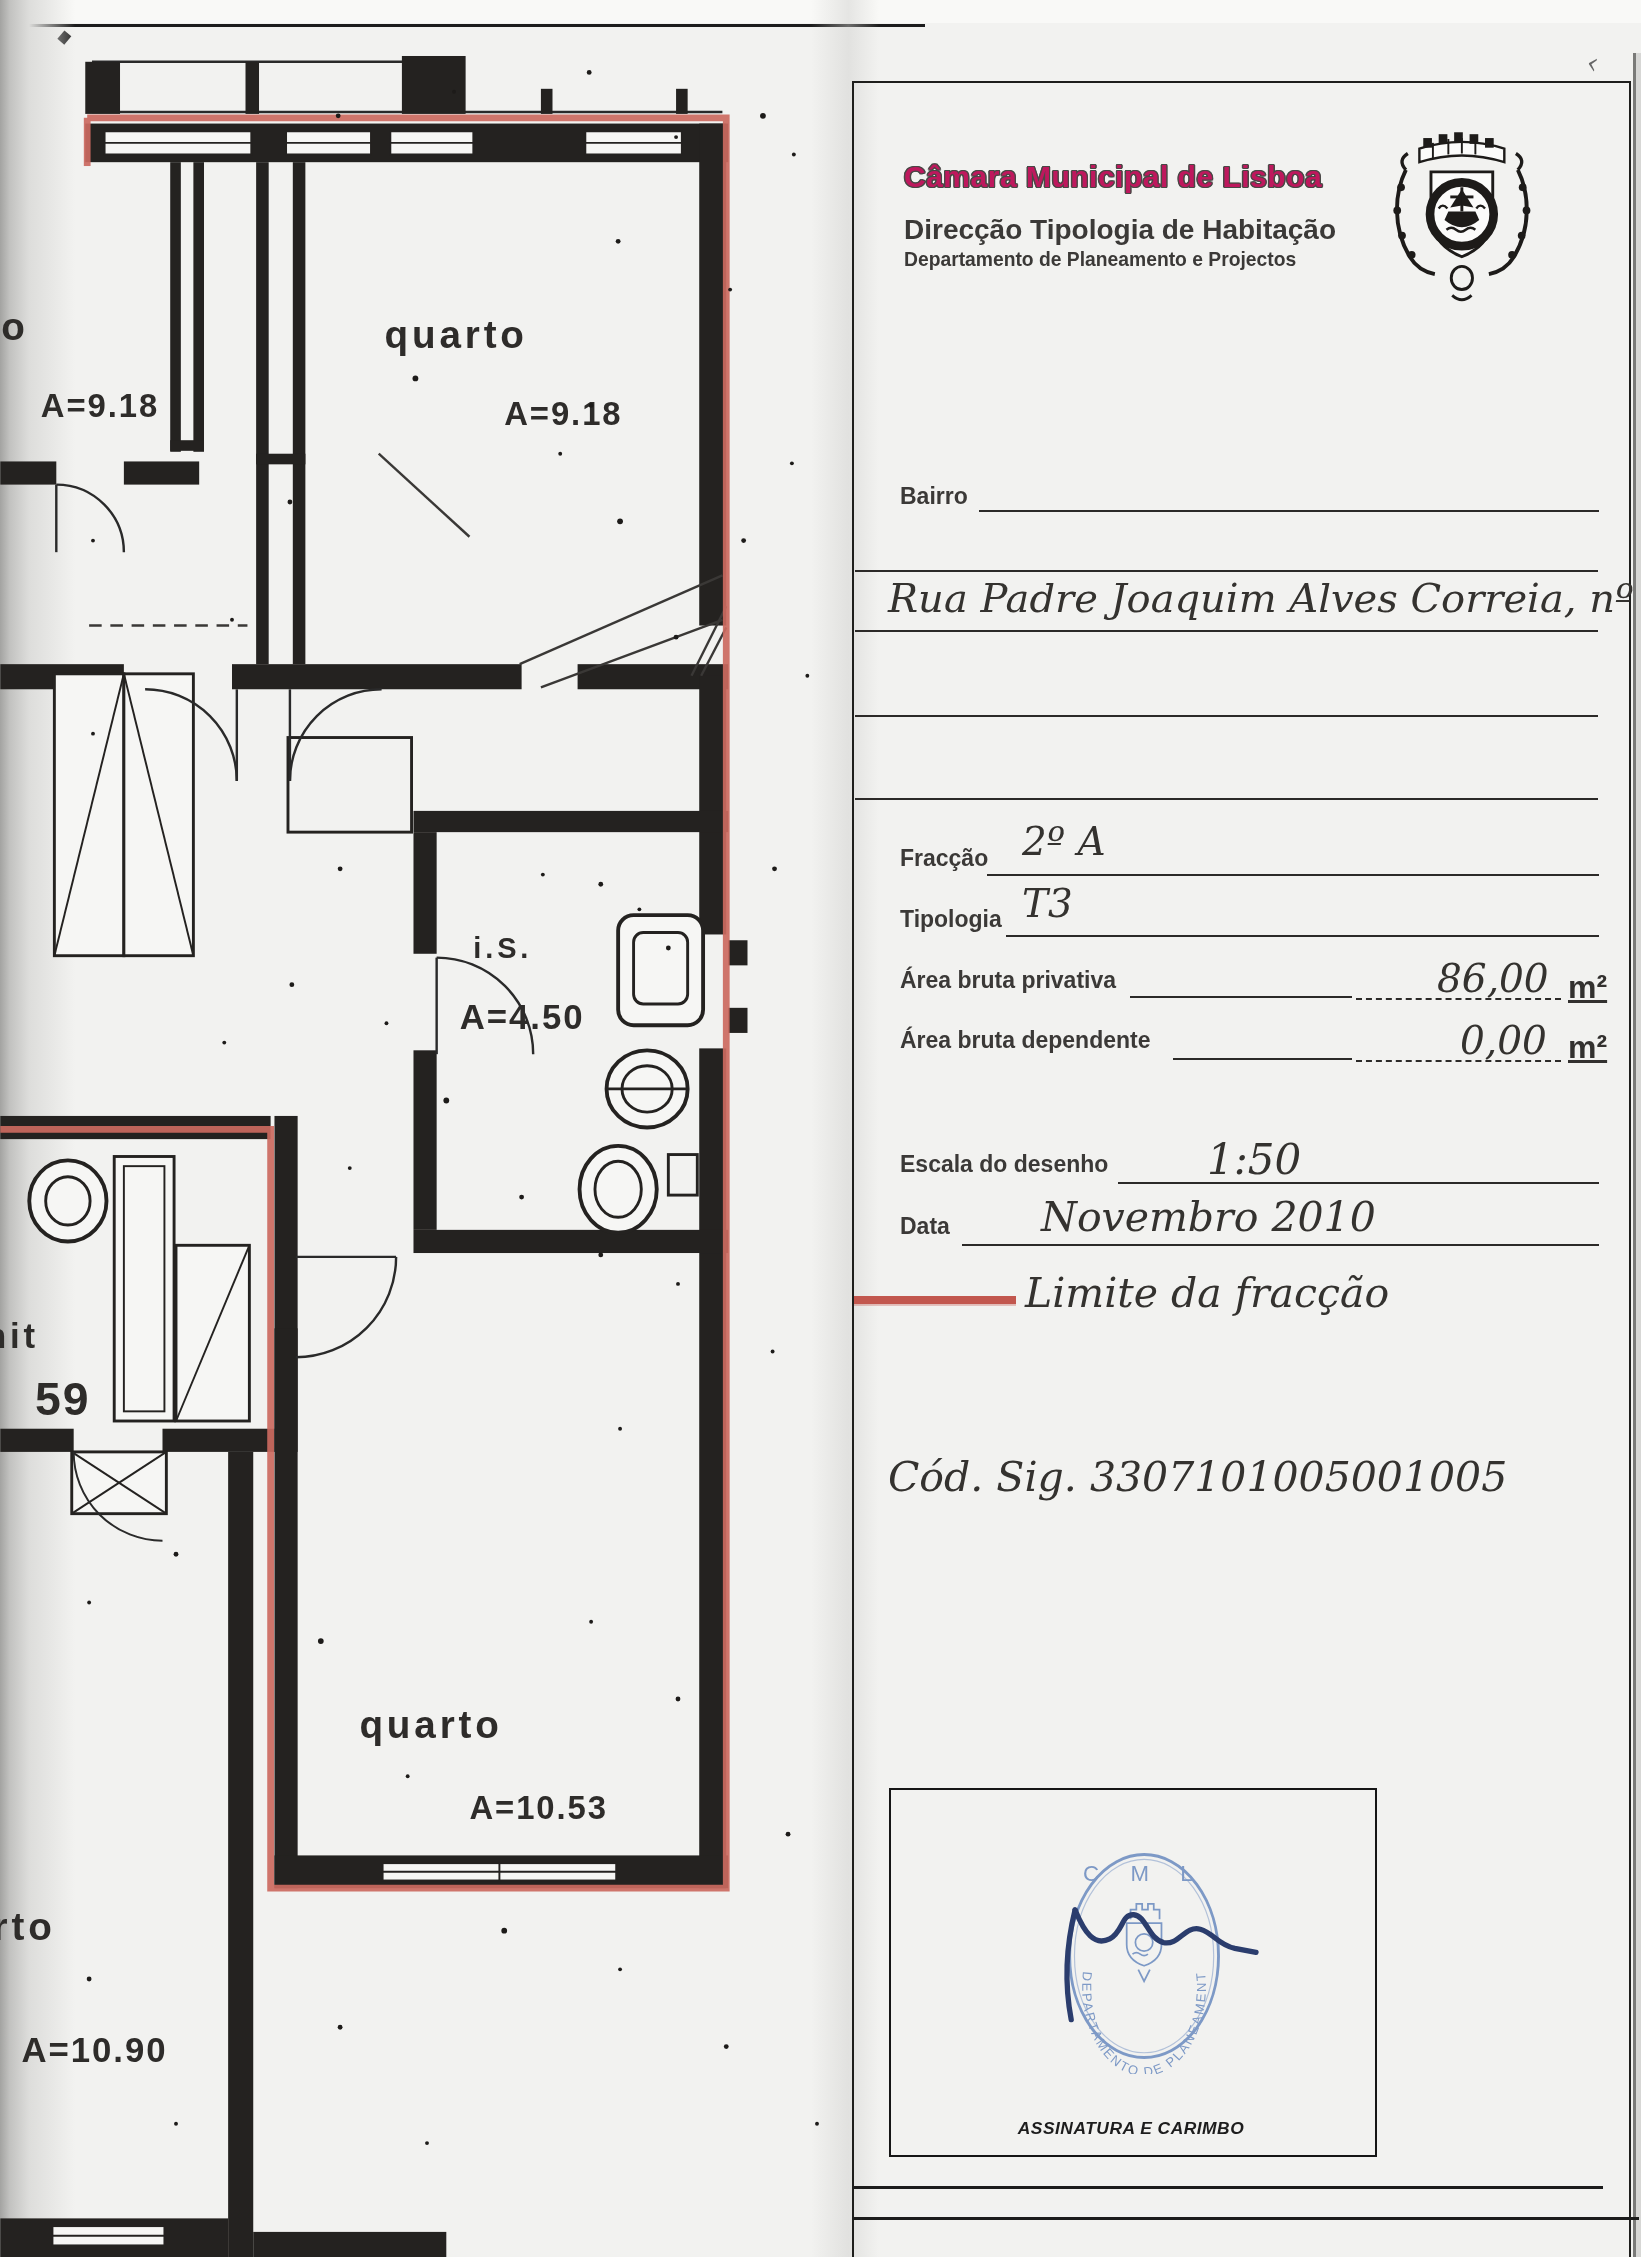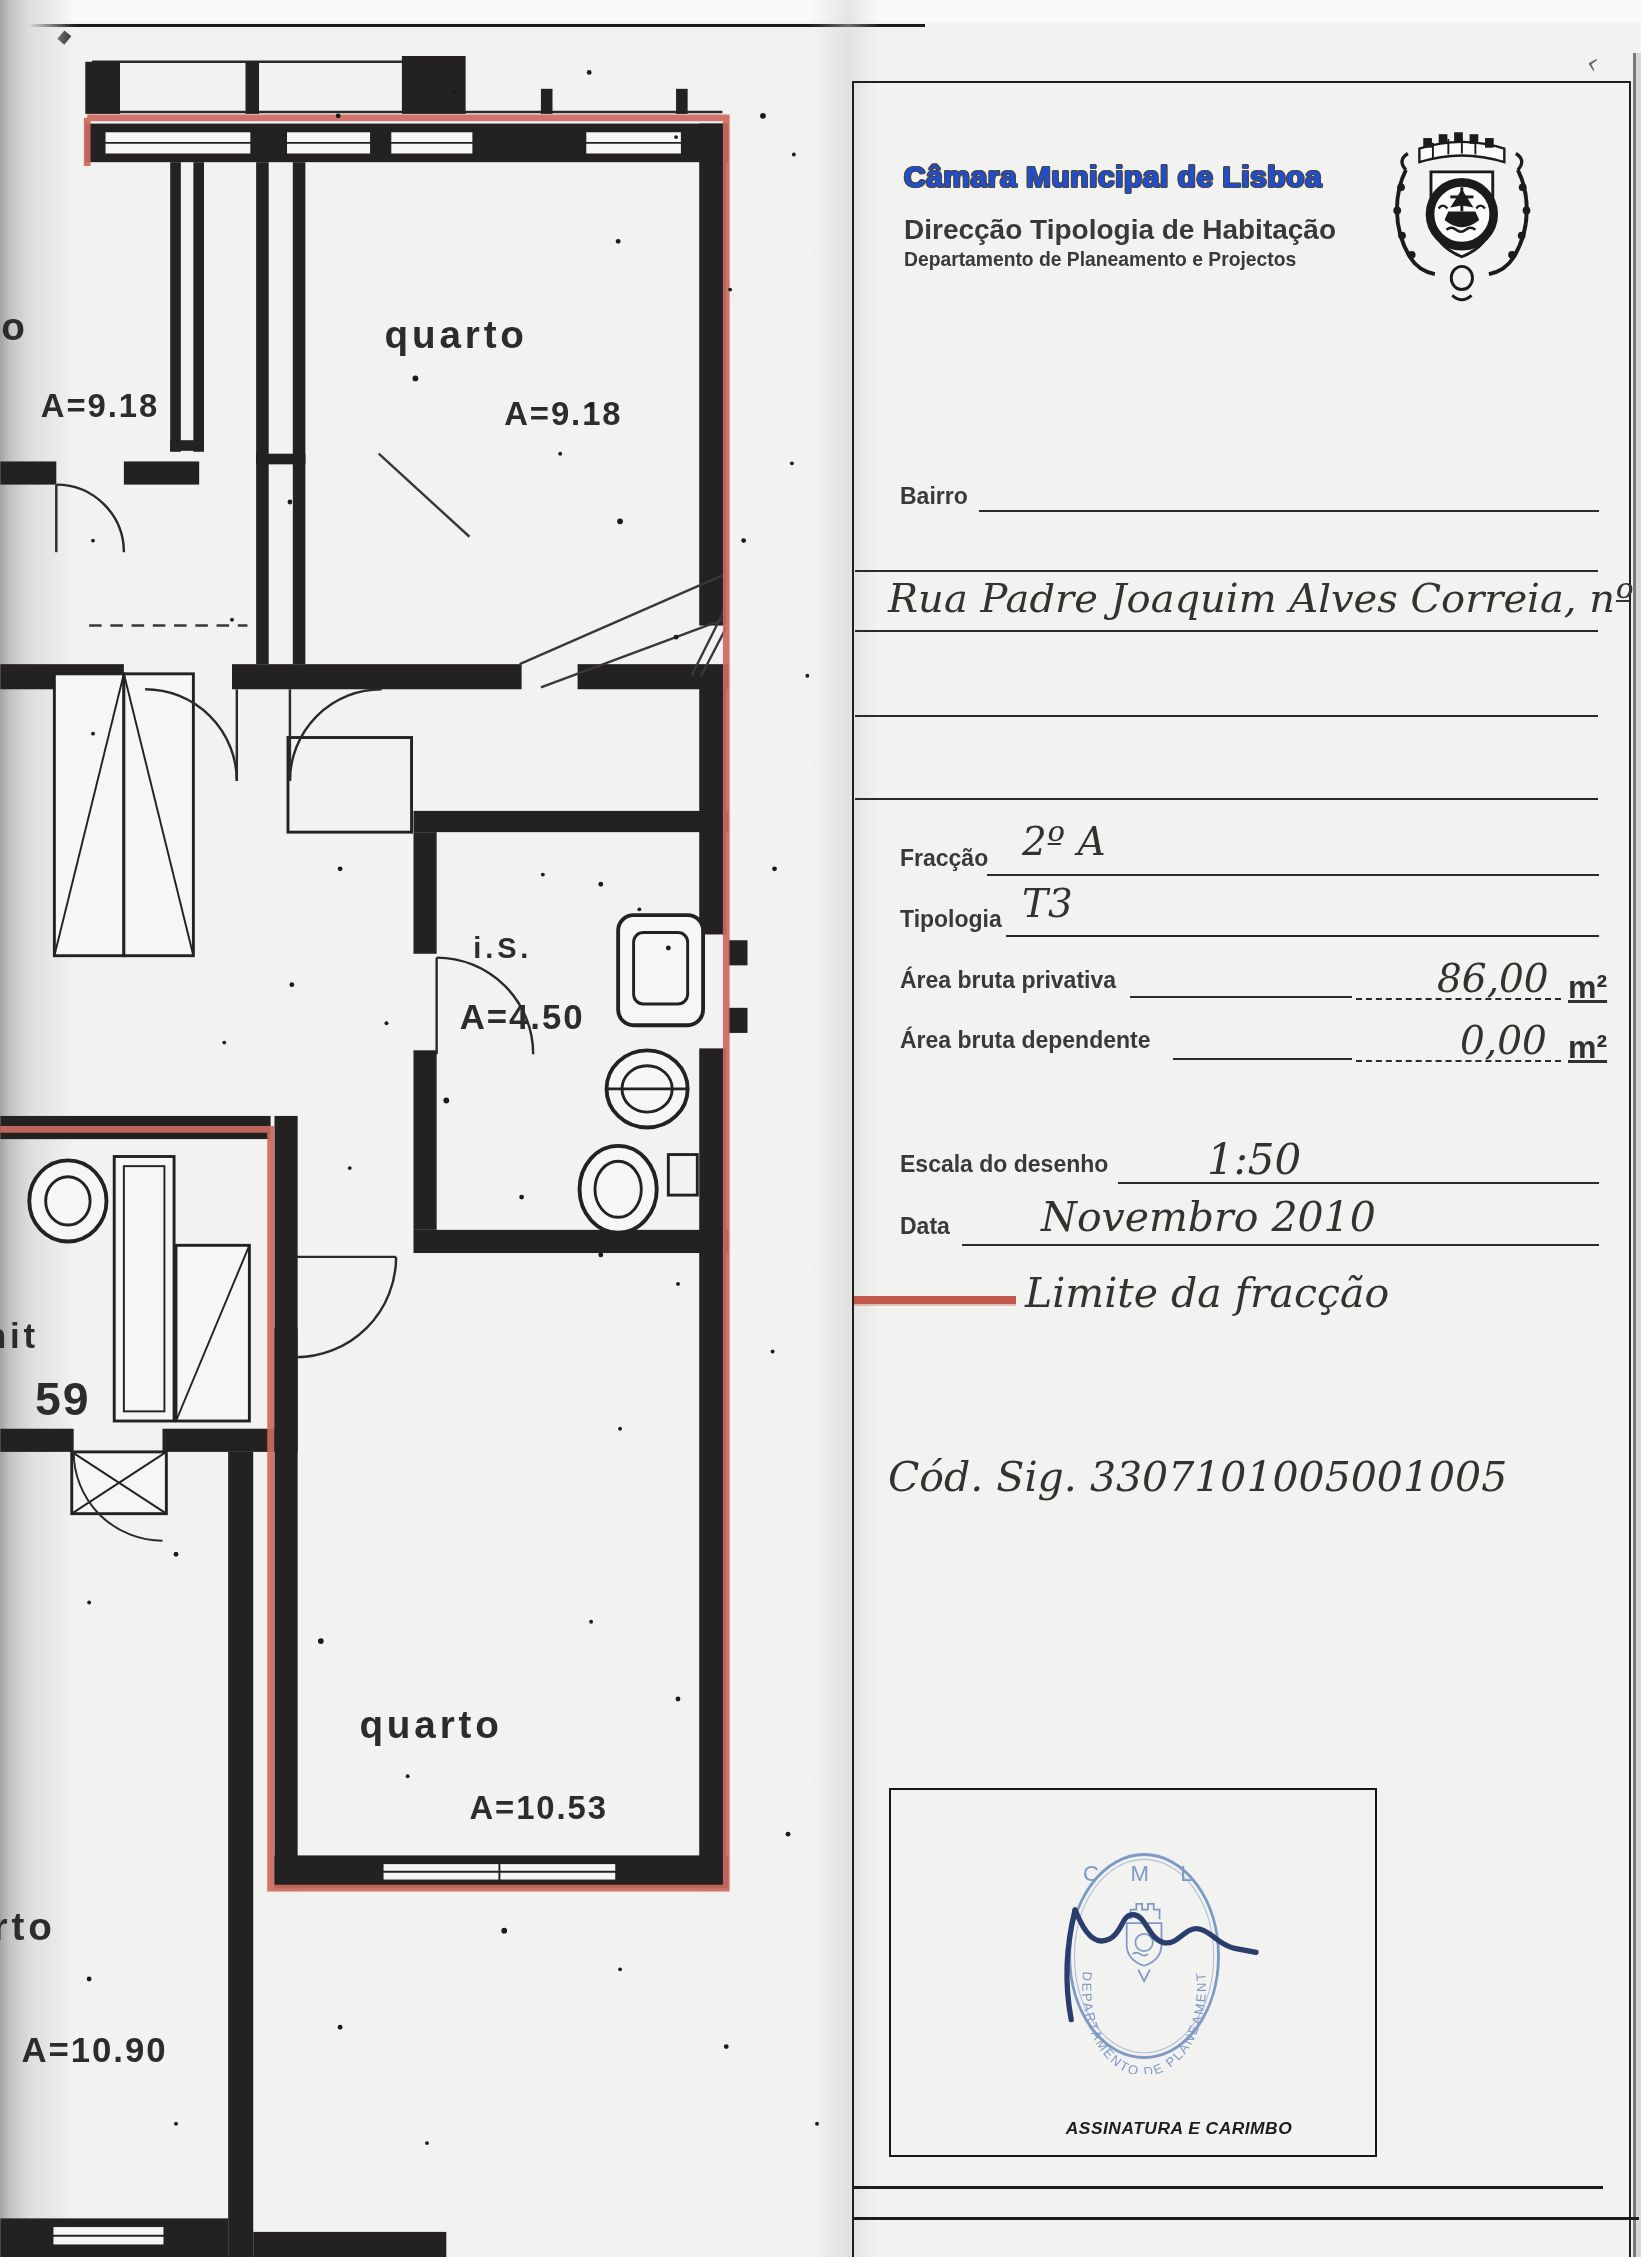--- a/index.html
+++ b/index.html
@@ -14,37 +14,37 @@
   .top-line{position:absolute;left:0;top:24px;width:925px;height:2.9px;background:#1c1c1c;}
   .corner-mark{position:absolute;left:60px;top:32px;width:8.7px;height:10.6px;background:#2a2a2a;transform:rotate(40deg);}
   .edge-line{position:absolute;left:1633px;top:53px;width:2.9px;height:2204px;background:#7a7a78;}
   .edge-fill{position:absolute;left:1636px;top:53px;width:5.8px;height:2204px;background:#d7d7d5;}
   .edge-tick{position:absolute;left:1587px;top:46px;font-size:29px;color:#666;transform:rotate(14deg);font-family:"DejaVu Serif",serif;}
 
   
   .panel-frame{position:absolute;left:852px;top:81px;width:775px;height:2176px;
     border-left:2.9px solid #1e1e1c;border-top:2.9px solid #1e1e1c;border-right:2.9px solid #1e1e1c;}
   .org-title{position:absolute;left:904px;top:160px;font-weight:700;font-size:30px;letter-spacing:0.5px;
-    color:#1d4ed8;text-shadow:-1.4px 0 #4a4846,1.4px 0 #4a4846,0 -1.4px #4a4846,0 1.4px #4a4846,
+    color:#be185d;text-shadow:-1.4px 0 #4a4846,1.4px 0 #4a4846,0 -1.4px #4a4846,0 1.4px #4a4846,
     -1px -1px #4a4846,1px -1px #4a4846,-1px 1px #4a4846,1px 1px #4a4846;}
   .dir-title{position:absolute;left:904px;top:214px;font-weight:700;font-size:28px;color:#3b3937;}
   .dept-title{position:absolute;left:904px;top:249px;font-weight:700;font-size:19.3px;color:#3b3937;}
 
   .flabel{position:absolute;font-weight:700;font-size:23px;color:#3b3937;}
   .script{position:absolute;font-family:"DejaVu Serif",serif;font-style:italic;color:#34322f;font-size:41px;white-space:nowrap;}
   .script.val{font-size:39px;}
   .uline{position:absolute;height:0;border-top:2.9px solid #2c2a28;}
   .dashline{position:absolute;height:0;border-top:2.9px dashed #2c2a28;}
   .unit{position:absolute;font-weight:700;font-size:32px;color:#33312f;text-decoration:underline;}
 
   .legend-line{position:absolute;left:854px;top:1296px;width:162px;height:7.7px;background:#c2574e;box-shadow:0 1.9px 0 rgba(194,87,78,.35);}
 
   .sig-box{position:absolute;left:889px;top:1788px;width:484px;height:365px;border:2.9px solid #161616;}
   .sig-caption{position:absolute;left:889px;top:2118px;width:484px;text-align:center;
-    font-weight:700;font-style:italic;font-size:17.4px;letter-spacing:0.5px;color:#1d1d1d;padding-left:48px;}
+    font-weight:700;font-style:italic;font-size:17.4px;letter-spacing:0.5px;color:#1d1d1d;}
   .bottom-line1{position:absolute;left:854px;top:2186px;width:749px;height:2.9px;background:#1c1c1c;}
   .bottom-line2{position:absolute;left:854px;top:2217px;width:785px;height:2.9px;background:#1c1c1c;}
 
   .plan-svg{position:absolute;left:0;top:0;}
   .stamp-svg{position:absolute;left:1057px;top:1842px;}
   .ink-svg{position:absolute;left:1038px;top:1883px;}
   .coa-svg{position:absolute;left:1371px;top:112px;}
   text.room{font-family:"Liberation Sans",sans-serif;font-weight:700;fill:#2e2c2a;letter-spacing:4px;}
   text.area{font-family:"Liberation Sans",sans-serif;font-weight:700;fill:#2e2c2a;letter-spacing:2px;}
 </style>

